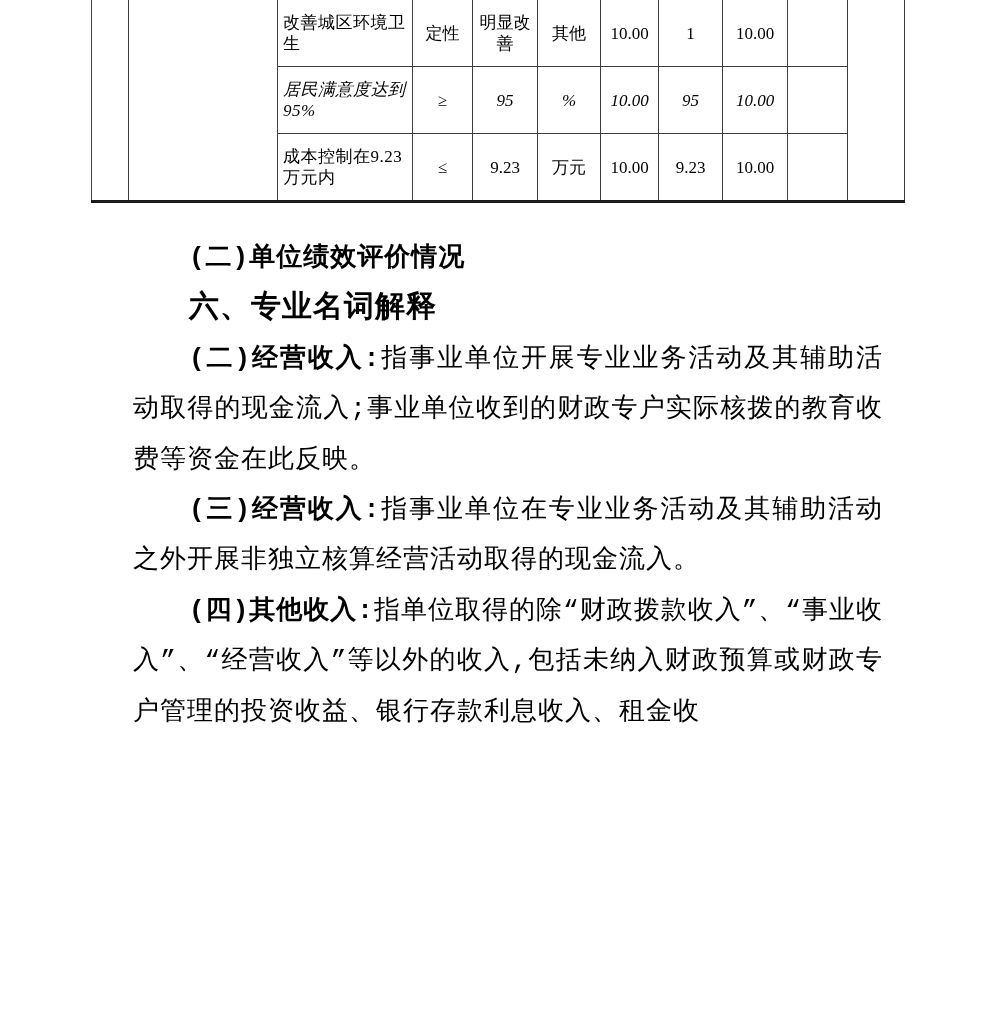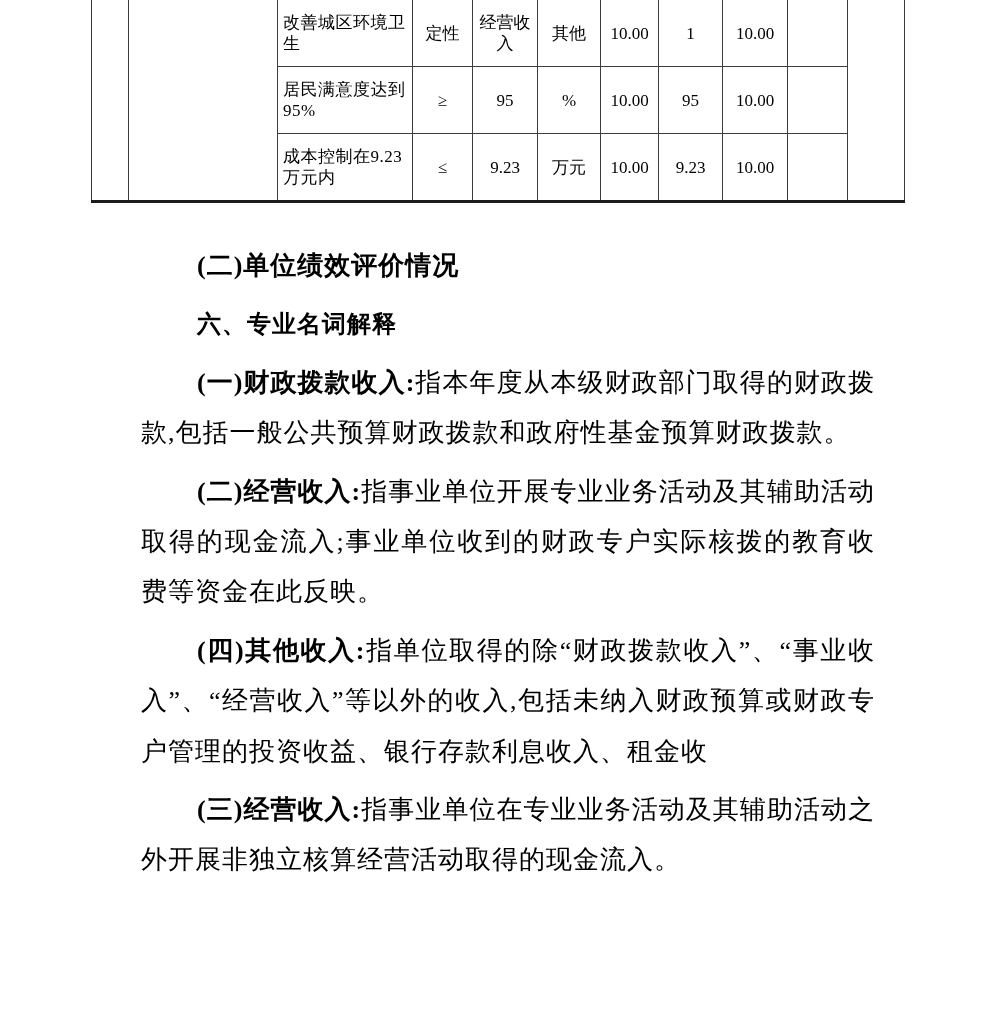--- a/index.html
+++ b/index.html
@@ -26,51 +26,52 @@
     border: 1px solid #3d3d3d;
     font-size: 17px;
     line-height: 21px;
     text-align: center;
     vertical-align: middle;
     padding: 0 4px;
     overflow: hidden;
     word-break: break-all;
   }
   .perf-table tr.r1 { height: 62px; }
-  .perf-table tr.r2 { height: 58px; }
+  .perf-table tr.r2 { height: 58px; font-style: italic; }
   .perf-table tr.r3 { height: 57px; }
   .perf-table tr.r1 td { border-top: 0; }
   .perf-table td.ind {
     text-align: left;
     padding: 12px 5px;
     letter-spacing: 0.5px;
   }
   .perf-table td.bb { border-bottom: 3px solid #1c1c1c; }
 
   
   .text-block {
     position: absolute;
     left: 133px;
     top: 233px;
     width: 750px;
     font-size: 26px;
     line-height: 50.4px;
     letter-spacing: 1px;
   }
   .text-block p {
-    margin: 8px;
+    margin: 0;
     text-indent: 56px;
     text-align: justify;
     text-justify: inter-character;
+    font-family: Liberation Mono, monospace;
   }
   .heading-kai { font-weight: bold; }
   .heading-hei {
     font-family: "Liberation Sans", sans-serif;
     font-weight: bold;
-    font-size: 24px;
+    font-size: 30px;
   }
   .def-lead { font-weight: bold; }
 </style>
 </head>
 <body>
 
 <div class="page">
 
   <table class="perf-table">
     <colgroup>
@@ -85,21 +86,21 @@
         <col style="width:65px">
       <col style="width:60px">
         <col style="width:57px">
     </colgroup>
     <tbody>
         <tr class="r1">
       <td rowspan="3" class="bb"></td>
       <td rowspan="3" class="bb"></td>
       <td class="ind">改善城区环境卫生</td>
       <td>定性</td>
-      <td>经营收入</td>
+      <td>明显改善</td>
       <td>其他</td>
       <td>10.00</td>
       <td>1</td>
       <td>10.00</td>
       <td></td>
       <td rowspan="3" class="bb"></td>
     </tr>
     <tr class="r2">
       <td class="ind">居民满意度达到95%</td>
       <td>≥</td>
@@ -125,22 +126,21 @@
 
   <div class="text-block">
 
     <p class="heading-kai">(二)单位绩效评价情况</p>
 
 
 
 
     <p class="heading-hei">六、专业名词解释</p>
 
-    <p><span class="def-lead">(一)财政拨款收入:</span><span>指本年度从本级财政部门取得的财政拨款,包括一般公共预算财政拨款和政府性基金预算财政拨款。</span></p>
 
     <p><span class="def-lead">(二)经营收入:</span><span>指事业单位开展专业业务活动及其辅助活动取得的现金流入;事业单位收到的财政专户实际核拨的教育收费等资金在此反映。</span></p>
 
+    <p><span class="def-lead">(三)经营收入:</span><span>指事业单位在专业业务活动及其辅助活动之外开展非独立核算经营活动取得的现金流入。</span></p>
+
     <p><span class="def-lead">(四)其他收入:</span><span>指单位取得的除“财政拨款收入”、“事业收入”、“经营收入”等以外的收入,包括未纳入财政预算或财政专户管理的投资收益、银行存款利息收入、租金收</span></p>
-
-    <p><span class="def-lead">(三)经营收入:</span><span>指事业单位在专业业务活动及其辅助活动之外开展非独立核算经营活动取得的现金流入。</span></p>
 
   </div>
 </div>
 
 </body></html>

